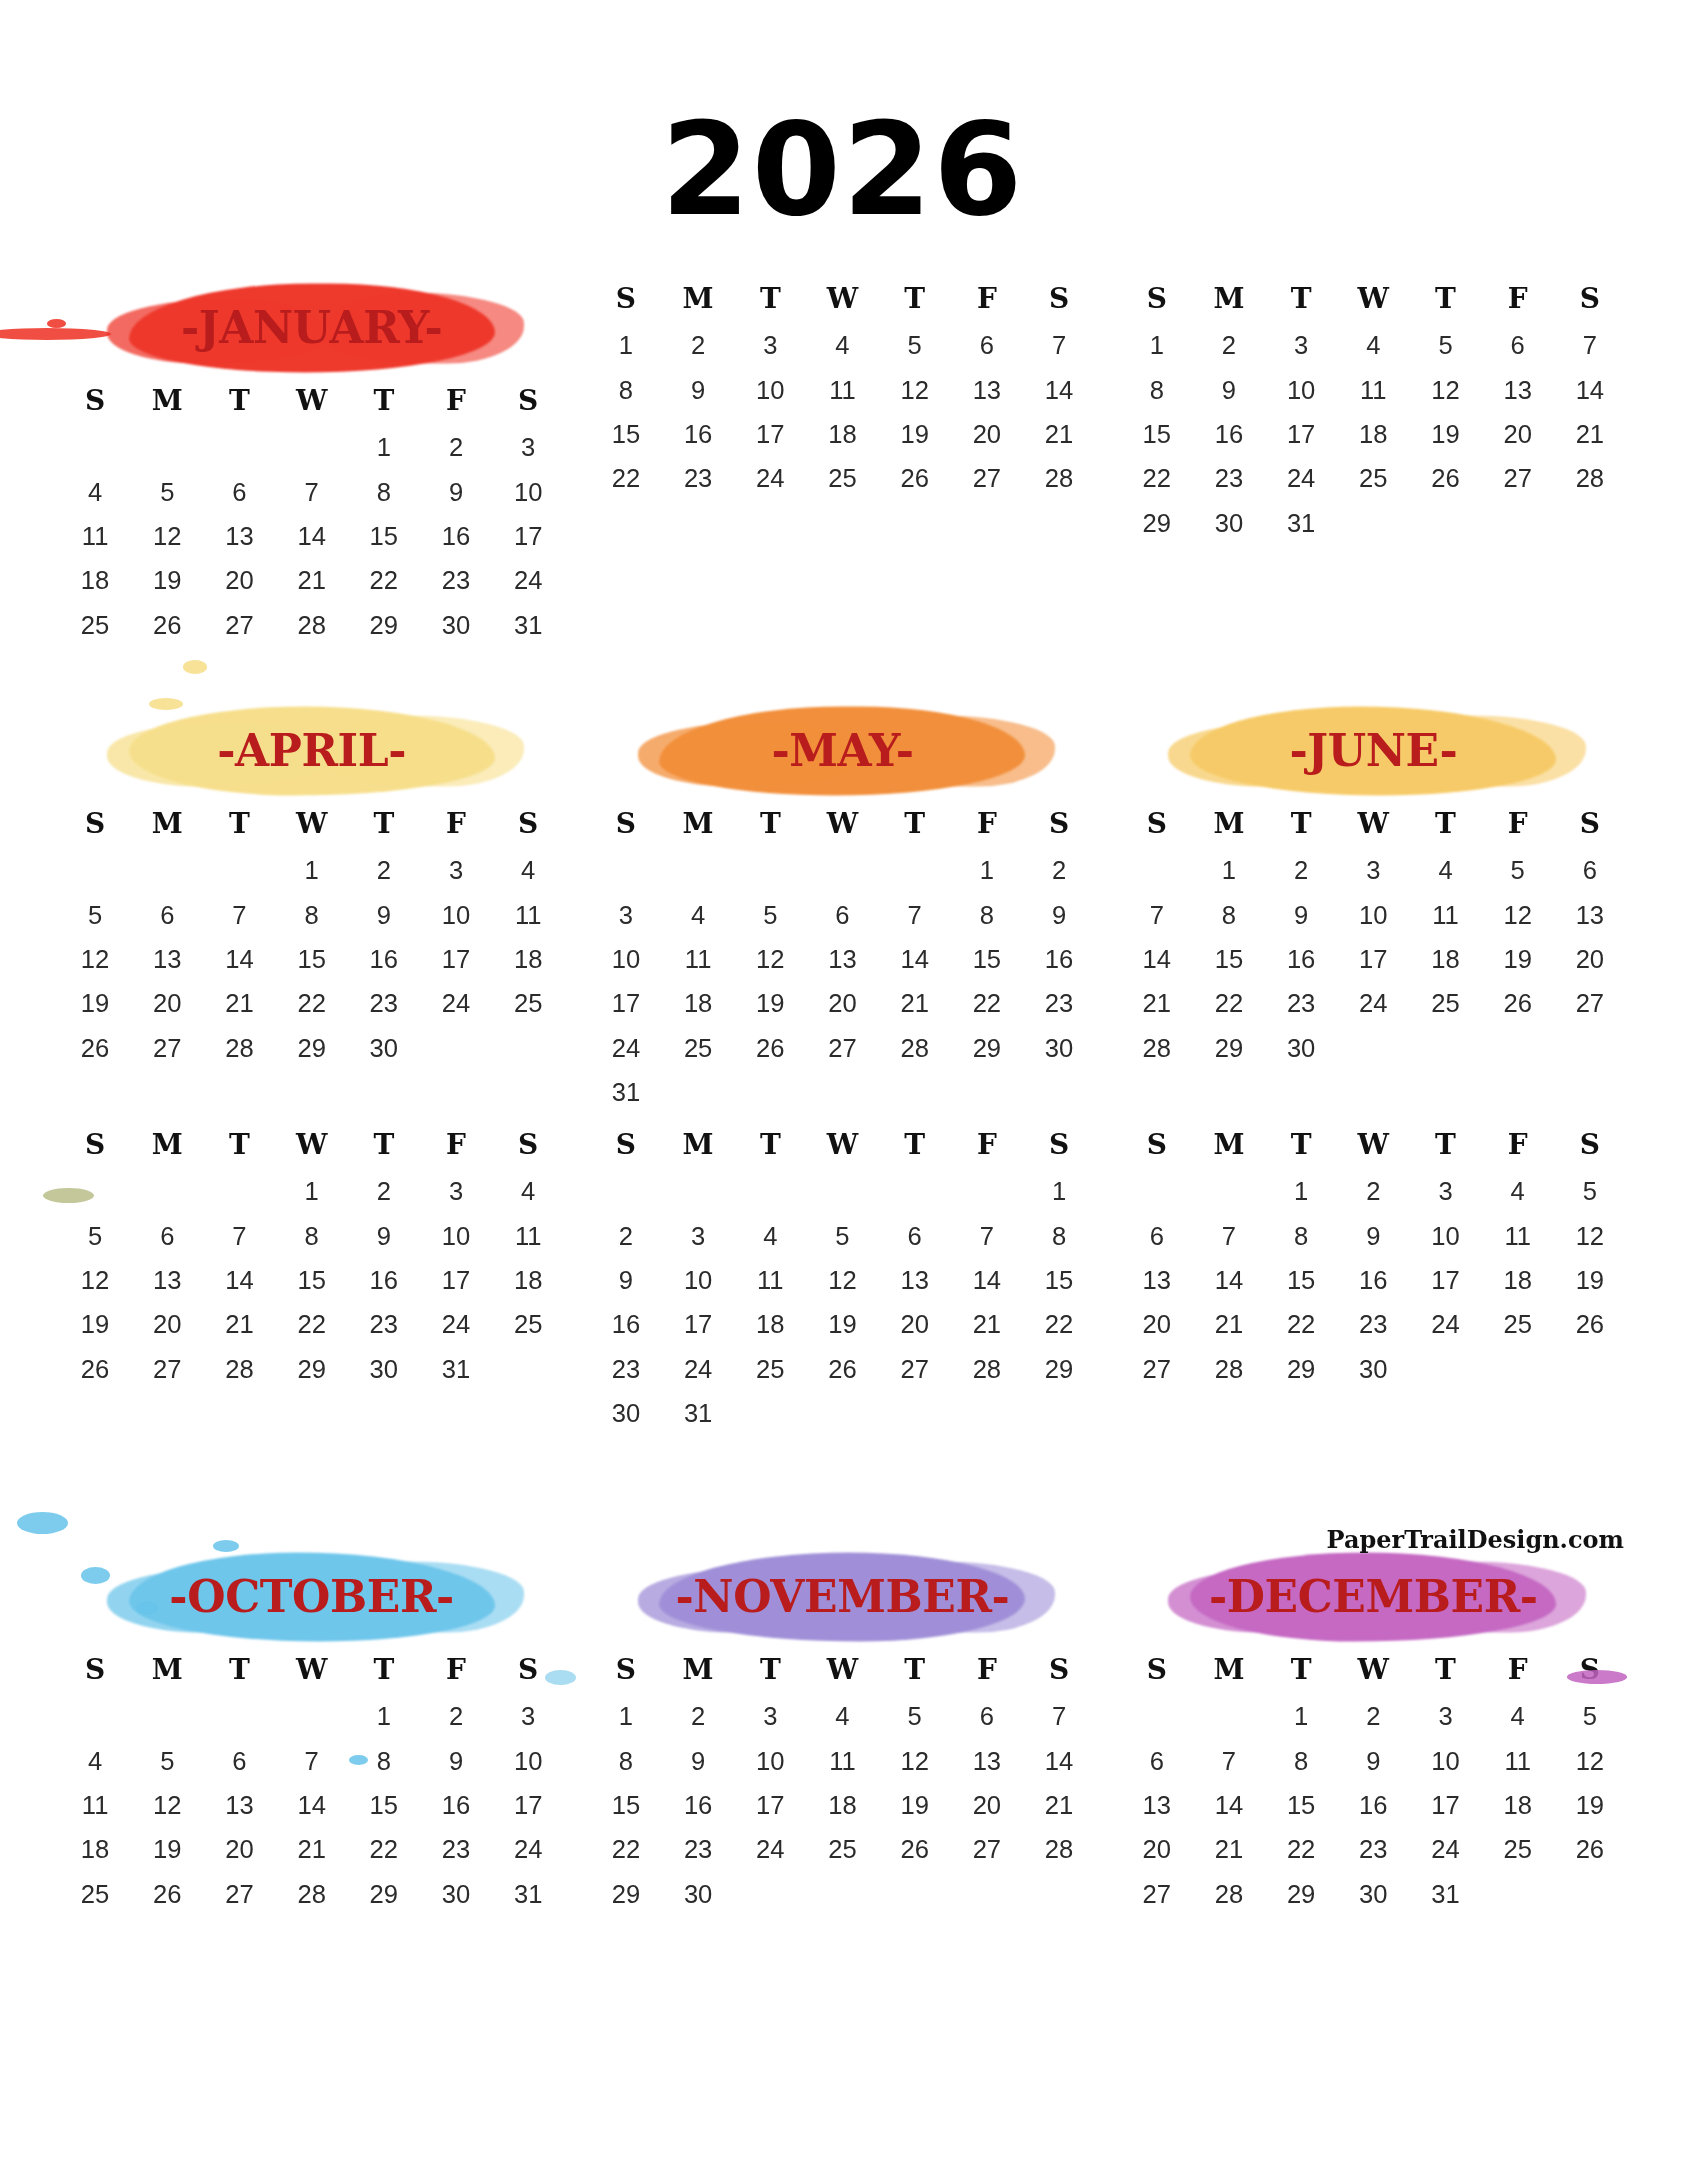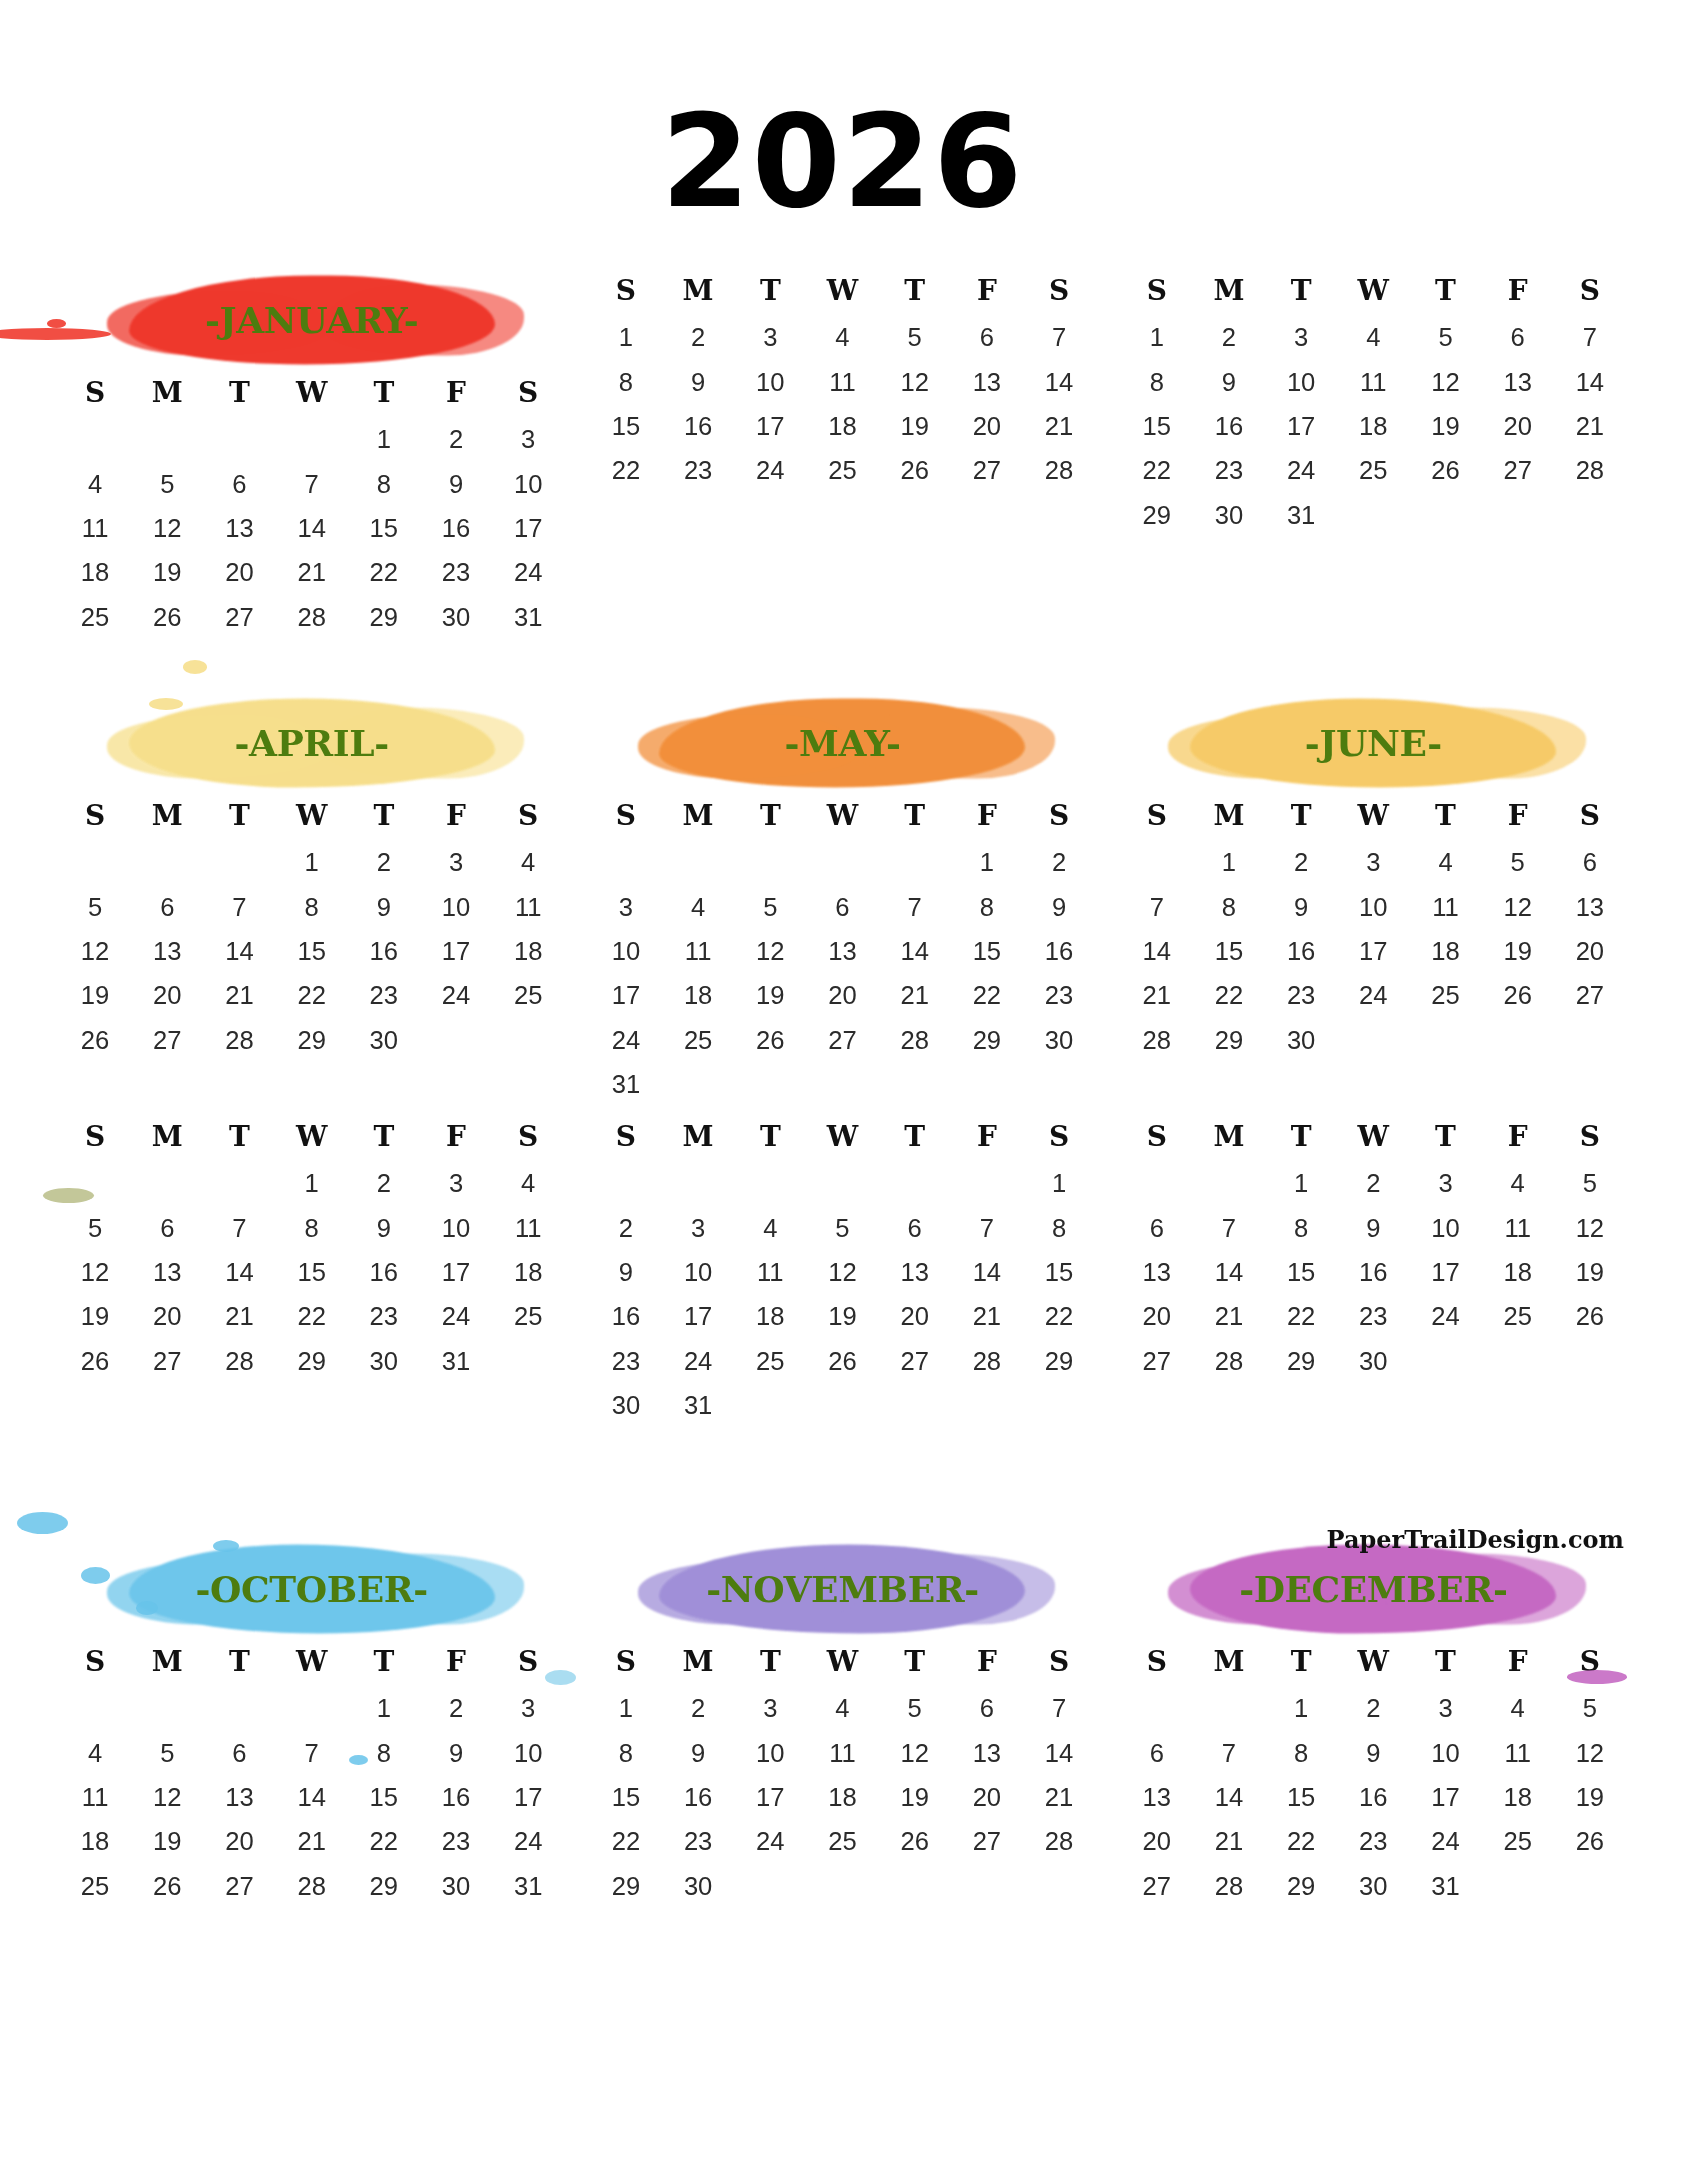--- a/index.html
+++ b/index.html
@@ -14,21 +14,21 @@
     color: #1a1a1a;
     position: relative;
     overflow: hidden;
   }
 
   .page {
     width: 1685px;
     height: 1607px;
     position: relative;
     box-sizing: border-box;
-    padding: 4px;
+    padding: 12px;
   }
 
   
   .year-title {
     text-align: center;
     font-family: "DejaVu Sans", sans-serif;
     font-weight: bold;
     font-size: 128px;
     letter-spacing: 1.7px;
     line-height: 1;
@@ -94,23 +94,23 @@
     background: inherit;
     opacity: .6;
   }
 
   .month-name {
     position: relative;
     z-index: 2;
     text-align: center;
     font-family: "DejaVu Serif", serif;
     font-weight: bold;
-    font-size: 36px;
+    font-size: 44px;
     line-height: 102px;
-    color: #4d7c0f;
+    color: #b91c1c;
     white-space: nowrap;
     letter-spacing: -0.4px;
   }
 
   
   table.cal {
     width: 100%;
     border-collapse: collapse;
     margin-top: 1.7px;
     table-layout: fixed;

